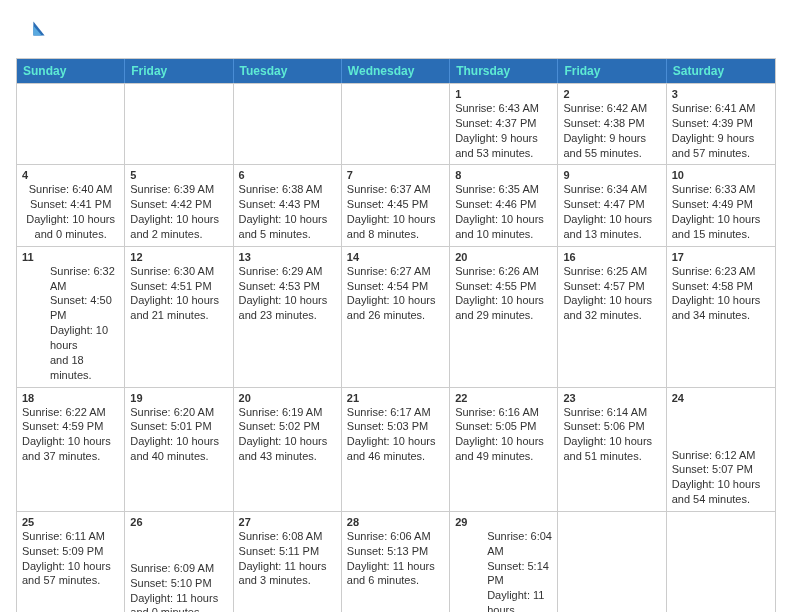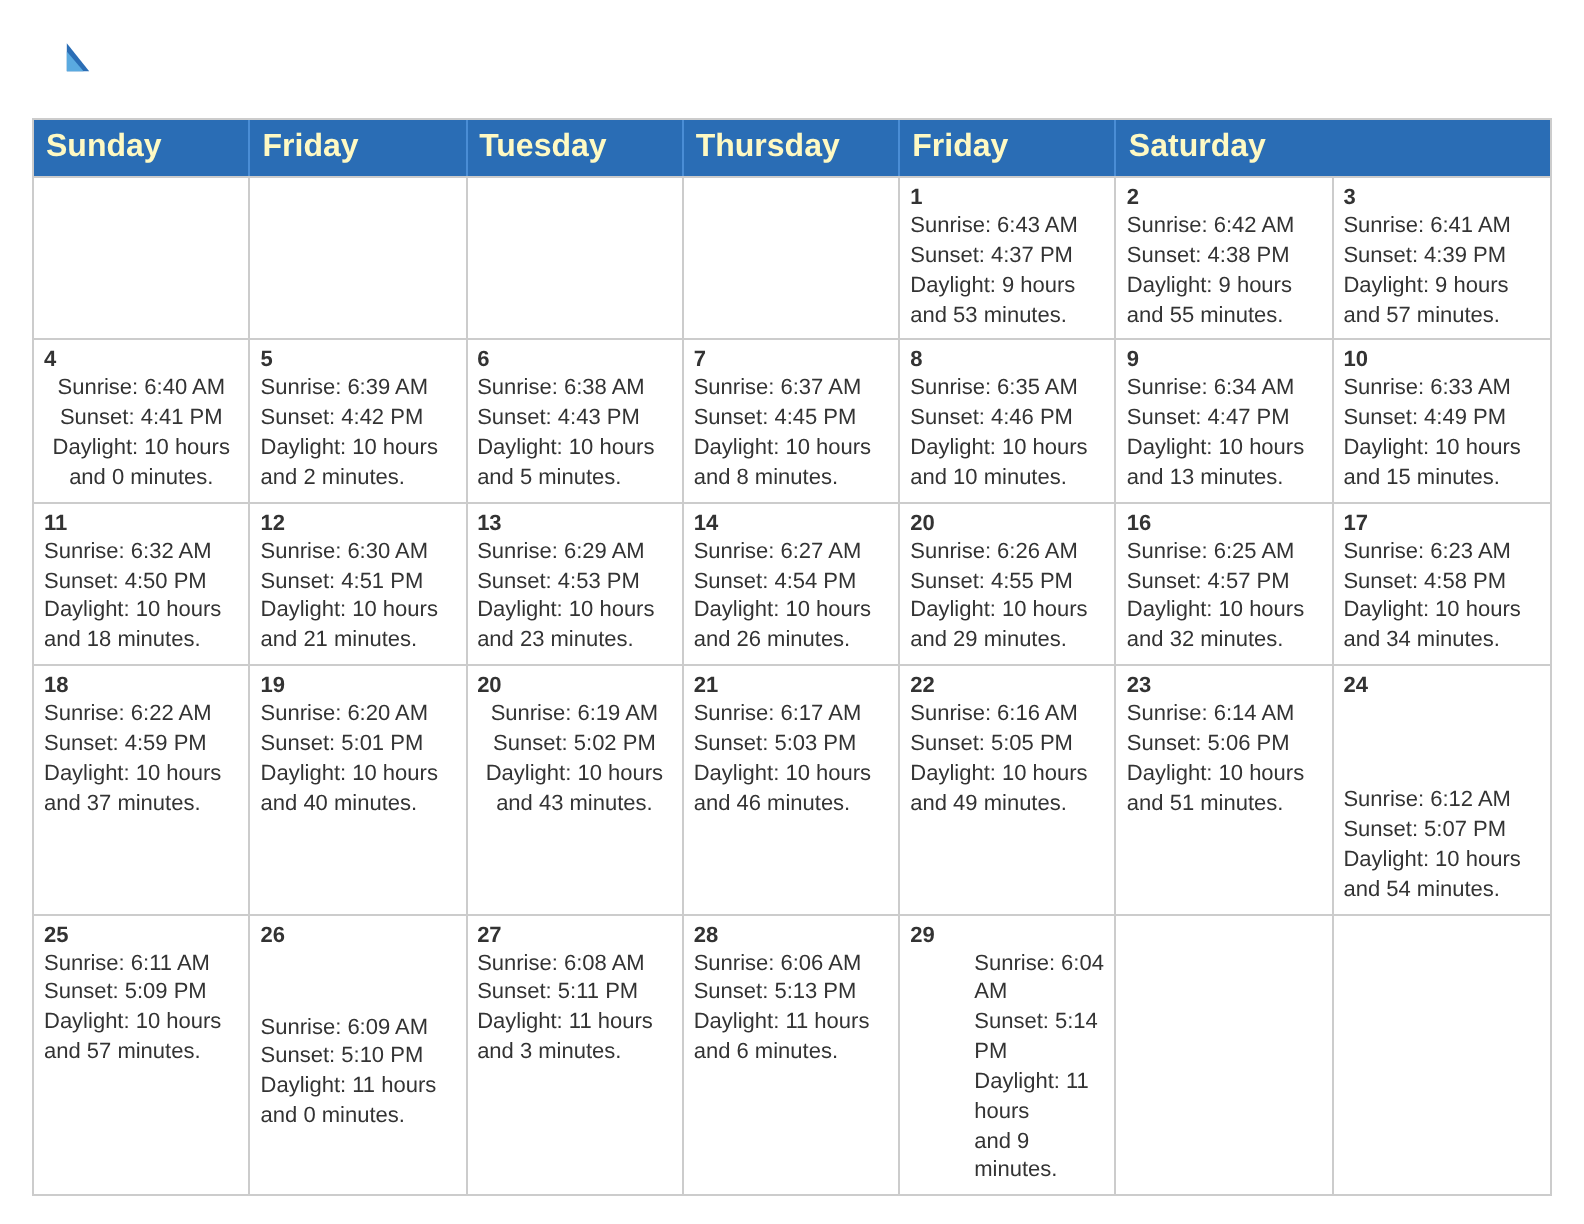--- a/index.html
+++ b/index.html
@@ -56,22 +56,22 @@
       display: flex;
       flex-direction: column;
       border: 1px solid #ccc;
     }
     .cal-header-row {
       display: grid;
       grid-template-columns: repeat(7, 1fr);
       background: #2a6db5;
     }
     .cal-header-cell {
-      color: #fef9c3;
-      font-size: 16px;
+      color: #5eead4;
+      font-size: 12px;
       font-weight: bold;
       padding: 5px 6px;
       border-right: 1px solid #4a8dd5;
       text-align: left;
     }
     .cal-header-cell:last-child { border-right: none; }
     .cal-body {
       flex: 1;
       display: flex;
       flex-direction: column;
@@ -125,20 +125,21 @@
       <div class="cal-title"></div>
       <div class="cal-subtitle"></div>
     </div>
   </div>
 
   <div class="calendar">
     <div class="cal-header-row">
     <div class="cal-header-cell">Sunday</div>
         <div class="cal-header-cell">Friday</div>
         <div class="cal-header-cell">Tuesday</div>
+        <div class="cal-header-cell">Wednesday</div>
         <div class="cal-header-cell">Thursday</div>
         <div class="cal-header-cell">Friday</div>
         <div class="cal-header-cell">Saturday</div>
       </div>
     <div class="cal-body">
     <div class="cal-row">
           <div class="cal-cell empty"></div>
           <div class="cal-cell empty"></div>
           <div class="cal-cell empty"></div>
           <div class="cal-cell empty"></div>
@@ -211,21 +212,21 @@
             <span class="day-num">10</span>
             <div class="day-info" style="white-space: pre-line;">Sunrise: 6:33 AM
 Sunset: 4:49 PM
 Daylight: 10 hours
 and 15 minutes.</div>
           </div>
         </div>
         <div class="cal-row">
           <div class="cal-cell">
             <span class="day-num">11</span>
-            <div class="day-info" style="white-space: pre-line;">Sunrise: 6:32 AM
+            <div class="day-info" style="white-space: pre-line; margin-left: 28px;">Sunrise: 6:32 AM
 Sunset: 4:50 PM
 Daylight: 10 hours
 and 18 minutes.</div>
           </div>
           <div class="cal-cell">
             <span class="day-num">12</span>
             <div class="day-info" style="white-space: pre-line;">Sunrise: 6:30 AM
 Sunset: 4:51 PM
 Daylight: 10 hours
 and 21 minutes.</div>
@@ -276,21 +277,21 @@
           </div>
           <div class="cal-cell">
             <span class="day-num">19</span>
             <div class="day-info" style="white-space: pre-line;">Sunrise: 6:20 AM
 Sunset: 5:01 PM
 Daylight: 10 hours
 and 40 minutes.</div>
           </div>
           <div class="cal-cell">
             <span class="day-num">20</span>
-            <div class="day-info" style="white-space: pre-line; text-align: center;">Sunrise: 6:19 AM
+            <div class="day-info" style="white-space: pre-line;">Sunrise: 6:19 AM
 Sunset: 5:02 PM
 Daylight: 10 hours
 and 43 minutes.</div>
           </div>
           <div class="cal-cell">
             <span class="day-num">21</span>
             <div class="day-info" style="white-space: pre-line;">Sunrise: 6:17 AM
 Sunset: 5:03 PM
 Daylight: 10 hours
 and 46 minutes.</div>

